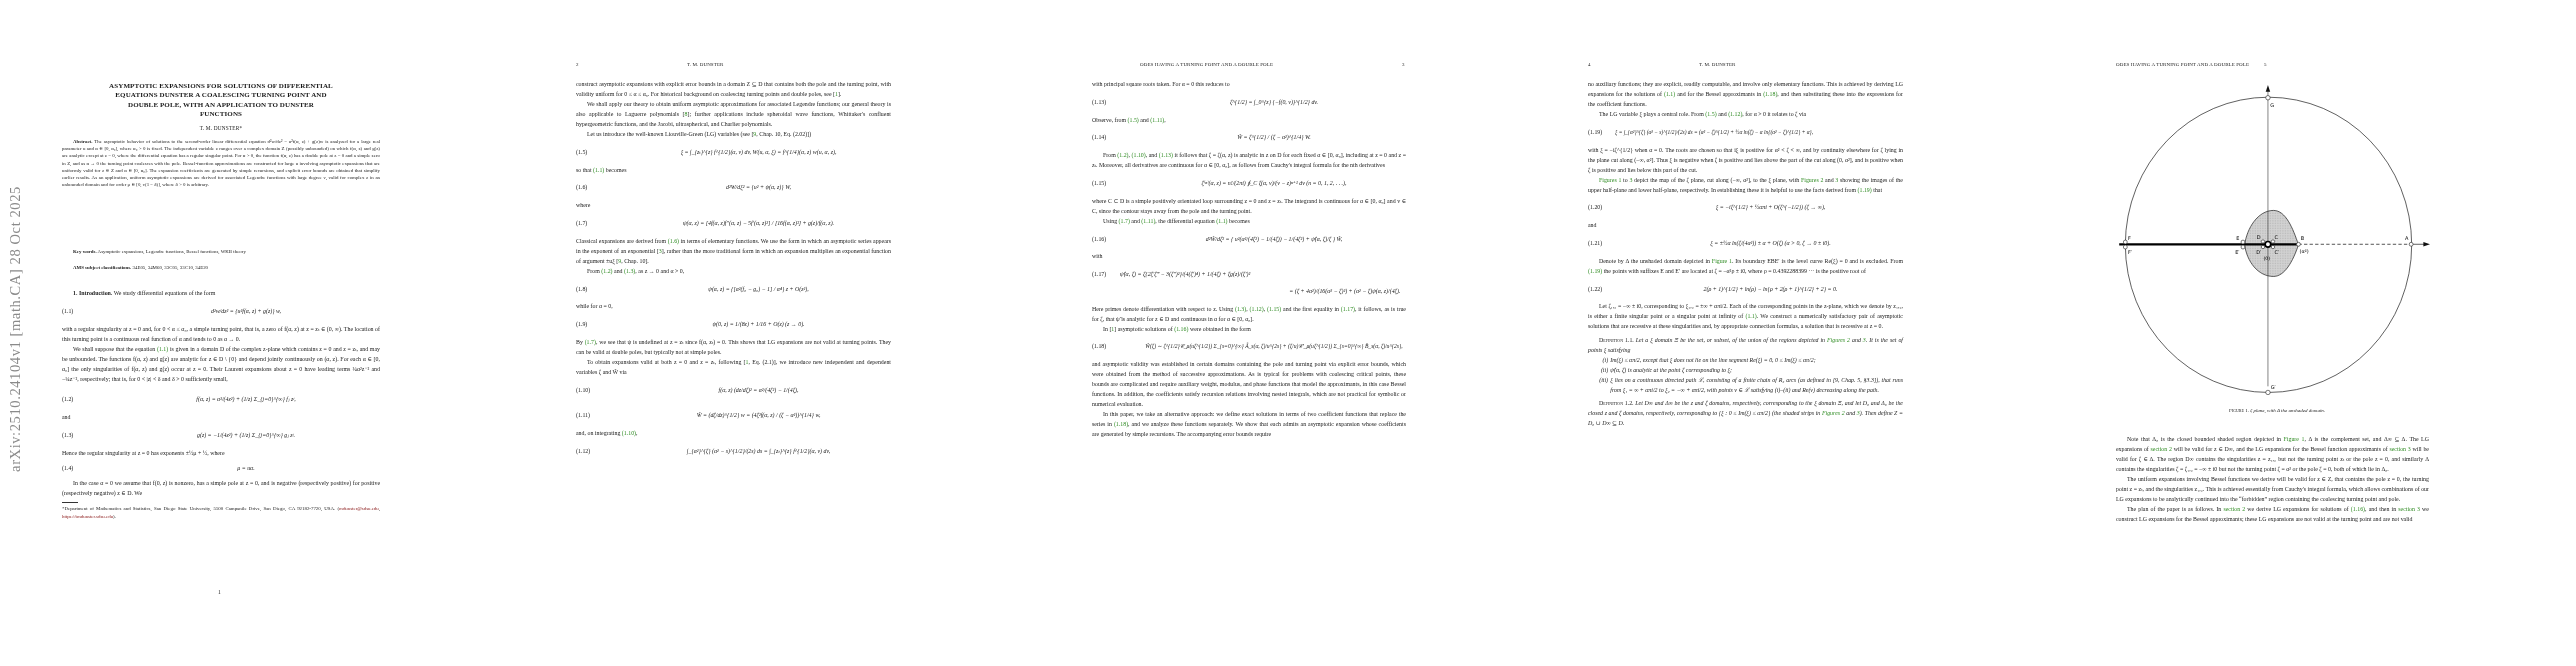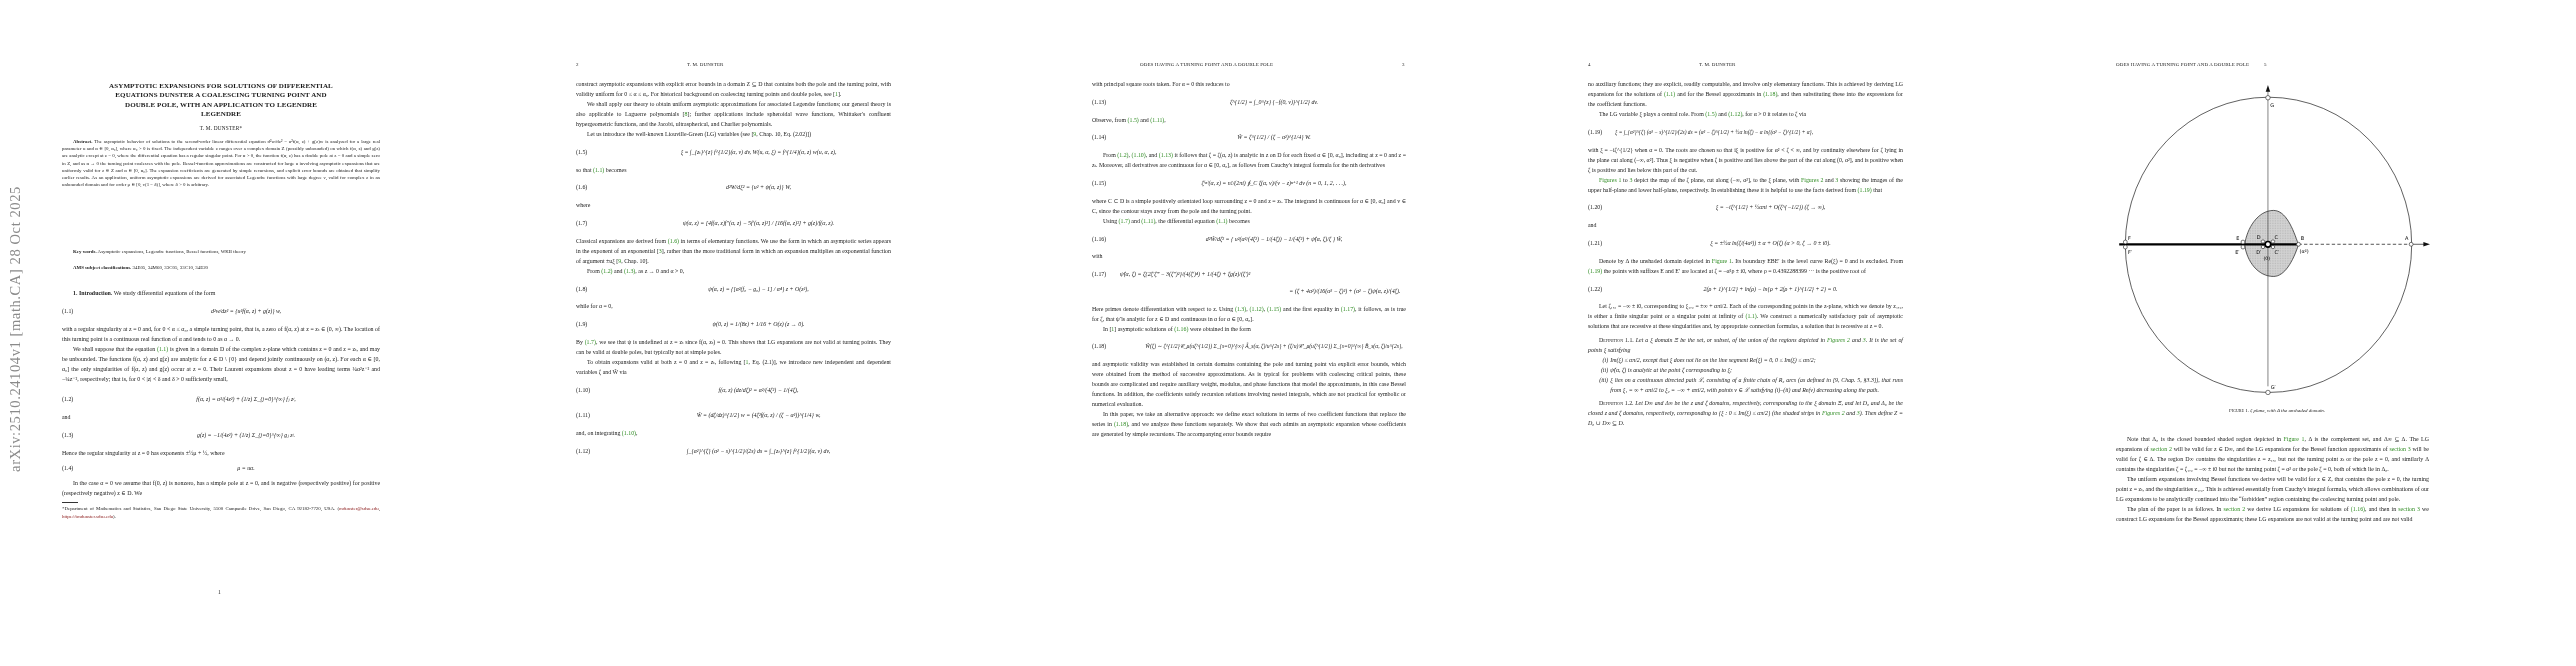--- a/index.html
+++ b/index.html
@@ -37,22 +37,22 @@
 
 <div class="stamp">
     <span>arXiv:2510.24104v1  [math.CA]  28 Oct 2025</span>
   </div>
 
 <div class="page" style="left:0;width:506px;">
   <div style="position:absolute;left:62px;top:82px;width:318px;">
     <div class="title">
       <div>ASYMPTOTIC EXPANSIONS FOR SOLUTIONS OF DIFFERENTIAL</div>
       <div>EQUATIONS DUNSTER A COALESCING TURNING POINT AND</div>
-      <div>DOUBLE POLE, WITH AN APPLICATION TO LEGENDRE</div>
-      <div>LEGENDRE</div>
+      <div>DOUBLE POLE, WITH AN APPLICATION TO DUNSTER</div>
+      <div>FUNCTIONS</div>
     </div>
     <div class="author" style="margin-top:5.6px;">T. M. DUNSTER*</div>
   </div>
 
   <div class="col abstract" style="left:62px;top:138px;width:318px;">
     <p class="indent"><span class="bold">Abstract.</span> <span>The asymptotic behavior of solutions to the second-order linear differential equation d²w/dz² = u²f(α, z) + g(z)w is analyzed for a large real parameter u and α ∈ [0, α₀], where α₀ &gt; 0 is fixed. The independent variable z ranges over a complex domain Z (possibly unbounded) on which f(α, z) and g(z) are analytic except at z = 0, where the differential equation has a regular singular point. For α &gt; 0, the function f(α, z) has a double pole at z = 0 and a simple zero in Z, and as α → 0 the turning point coalesces with the pole. Bessel-function approximations are constructed for large u involving asymptotic expansions that are uniformly valid for z ∈ Z and α ∈ [0, α₀]. The expansion coefficients are generated by simple recursions, and explicit error bounds are obtained that simplify earlier results. As an application, uniform asymptotic expansions are derived for associated Legendre functions with large degree ν, valid for complex z in an unbounded domain and for order μ ∈ [0, ν(1 − δ)], where δ &gt; 0 is arbitrary.</span></p>
   </div>
 
   <div class="col small" style="left:62px;top:248px;width:318px;">
     <p class="indent"><span class="bold">Key words.</span> <span>Asymptotic expansions, Legendre functions, Bessel functions, WKB theory</span></p>

